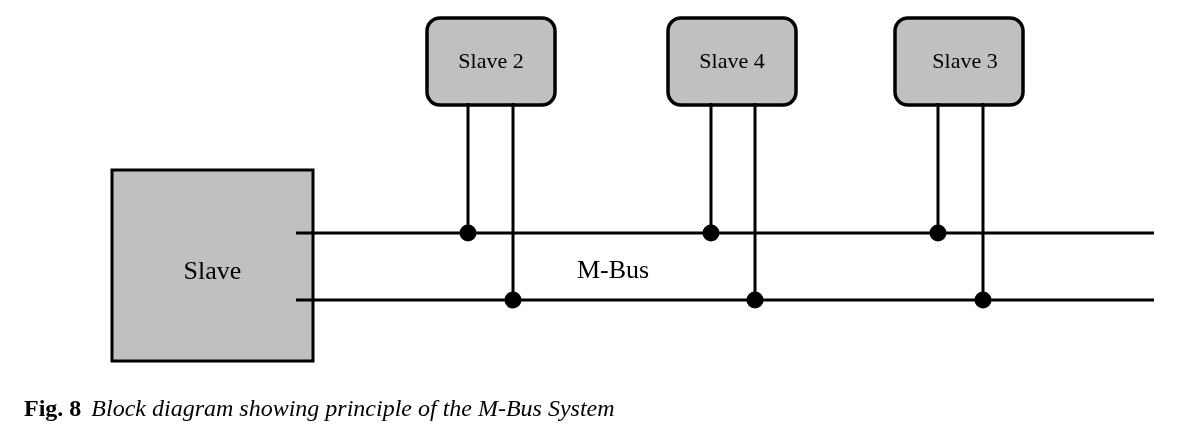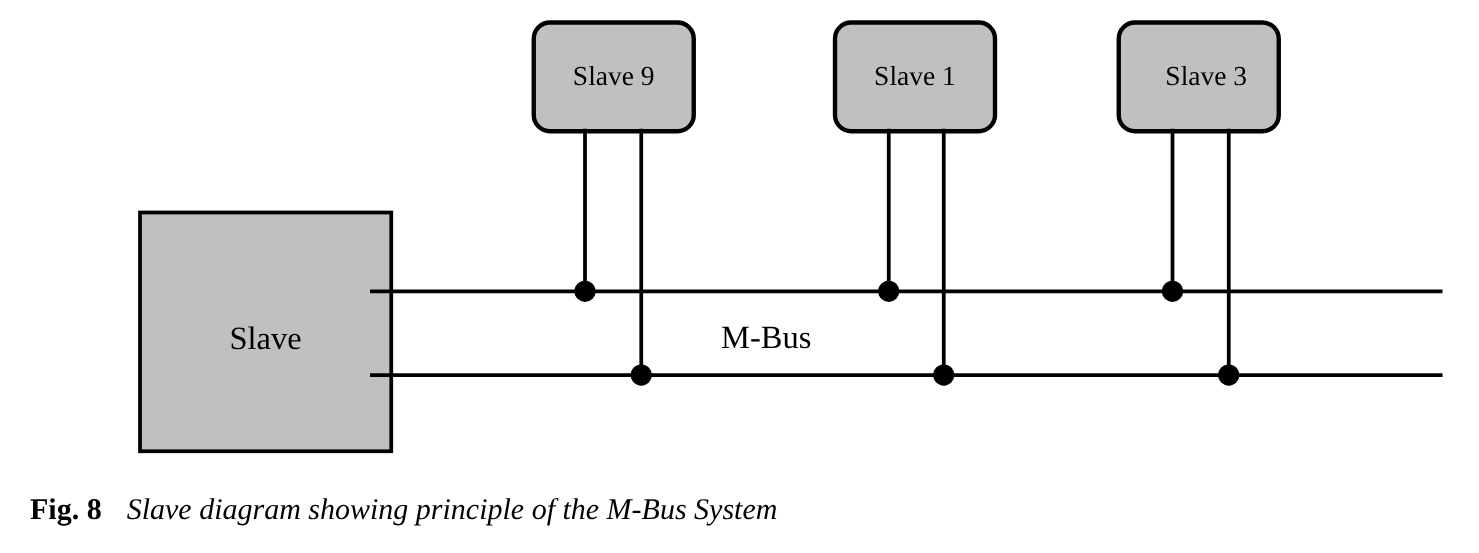--- a/index.html
+++ b/index.html
@@ -50,21 +50,21 @@
     width: 1140px;
     font-family: "Liberation Serif", serif;
     color: #000000;
     font-size: 24px;
     line-height: 32px;
     white-space: nowrap;
   }
   #caption .fig-num {
     font-weight: bold;
     font-style: normal;
-    margin-right: 20px;
+    margin-right: 10px;
   }
   #caption .fig-text {
     font-style: italic;
   }
 </style>
 </head>
 <body>
 
 <div id="page">
 
@@ -94,25 +94,25 @@
     <circle cx="711" cy="233" r="8.5" fill="#000000"></circle>
     <circle cx="938" cy="233" r="8.5" fill="#000000"></circle>
 
     <circle cx="513" cy="300" r="8.5" fill="#000000"></circle>
     <circle cx="755" cy="300" r="8.5" fill="#000000"></circle>
     <circle cx="983" cy="300" r="8.5" fill="#000000"></circle>
   </svg>
 
   <div class="node-label master-label" style="left:112px; top:258px; width:201px;">Slave</div>
 
-  <div class="node-label slave-label" style="left:427px; top:50px; width:128px;">Slave 9</div>
+  <div class="node-label slave-label" style="left:427px; top:50px; width:128px;">Slave 2</div>
 
-  <div class="node-label slave-label" style="left:668px; top:50px; width:128px;">Slave 1</div>
+  <div class="node-label slave-label" style="left:668px; top:50px; width:128px;">Slave 4</div>
 
   <div class="node-label slave-label" style="left:895px; top:50px; width:140px;">Slave 3</div>
 
   <div class="node-label bus-label" style="left:543px; top:259px; width:140px;">M-Bus</div>
 
   <div id="caption">
-    <span class="fig-num">Fig. 8</span><span class="fig-text">Slave diagram showing principle of the M-Bus System</span>
+    <span class="fig-num">Fig. 8</span><span class="fig-text">Block diagram showing principle of the M-Bus System</span>
   </div>
 
 </div>
 
 </body></html>

